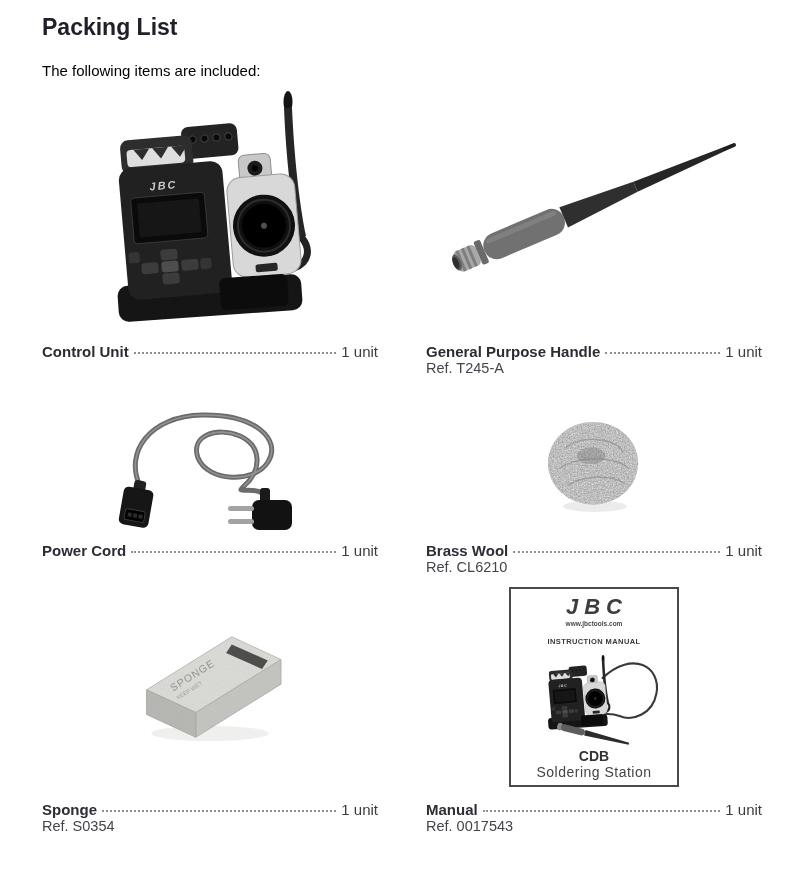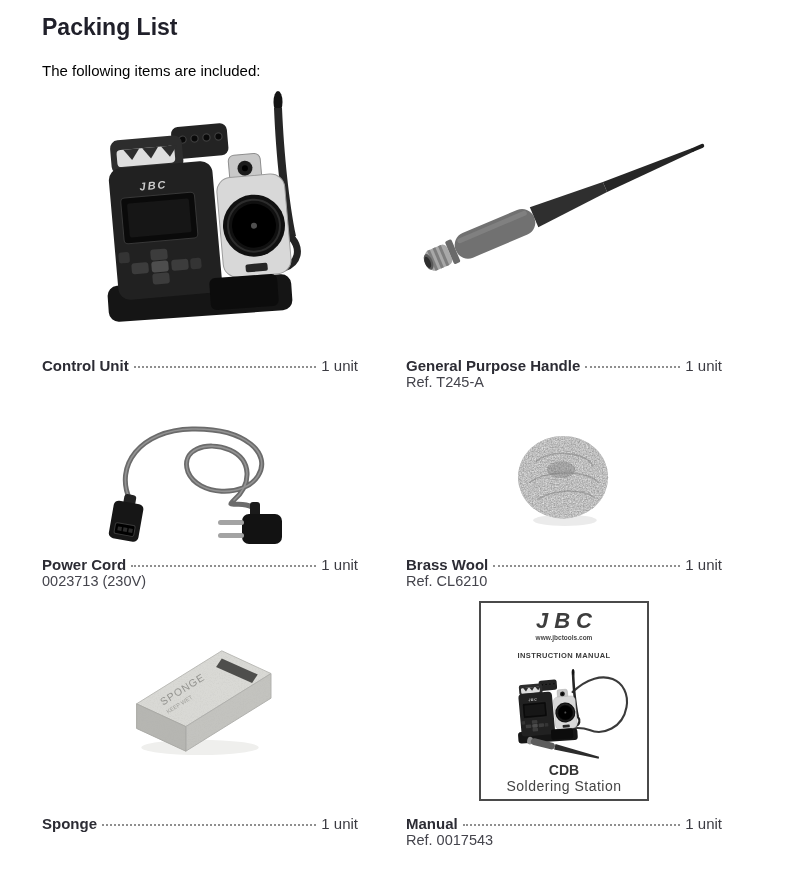--- a/index.html
+++ b/index.html
@@ -1,39 +1,39 @@
 <!DOCTYPE html>
 <html><head>
 <meta charset="utf-8">
 <style>
   html,body { margin:0; padding:0; background:#ffffff; }
   .page {
     position:relative;
     width:802px; height:891px;
     box-sizing:border-box;
-    padding:14px 80px 20px 42px;
+    padding:14px 40px 20px 42px;
     background:#fff;
     font-family:"Liberation Sans", sans-serif;
     color:#3b3b42;
     overflow:hidden;
   }
   h1.title { font-size:23px; line-height:1.2; margin:0 0 20px 0; color:#20202a; font-weight:bold; }
   p.intro  { font-size:15px; margin:0 0 2px 0; color:#000000; }
 
   .row { display:grid; grid-template-columns:1fr 1fr; column-gap:48px; }
   .r2 { margin-top:20px; }
   .r3 { margin-top:8px; }
 
   .cell { display:flex; flex-direction:column; min-width:0; }
   .img-box { display:flex; align-items:center; justify-content:center; }
   .r1 .img-box { height:262px; }
   .r2 .img-box { height:136px; }
   .r3 .img-box { height:204px; }
 
-  .item-line { display:flex; align-items:baseline; font-size:15px; margin-top:14px; }
+  .item-line { display:flex; align-items:baseline; font-size:15px; margin-top:0; }
   .r2 .item-line { margin-top:8px; }
   .r3 .item-line { margin-top:12px; }
   .nm  { font-weight:bold; color:#2c2c34; white-space:nowrap; }
   .leader { flex:1; border-bottom:2px dotted #8f8f8f; margin:0 5px; transform:translateY(-3px); min-width:18px; }
   .qty { white-space:nowrap; color:#3b3b42; }
   .ref { font-size:14.5px; color:#44444c; min-height:18px; }
 
   
   .manual {
     width:170px; height:200px;
@@ -223,21 +223,20 @@
       <div class="img-box">
         <svg width="200" height="132" viewBox="0 0 200 132">
           <use href="#sym-cord" x="0" y="0" width="200" height="132"></use>
         </svg>
       </div>
       <div class="item-line">
         <span class="nm">Power Cord</span>
         <span class="leader"></span>
         <span class="qty">1 unit</span>
       </div>
-      <div class="ref">0023713 (230V)</div>
     </article>
 
     <article class="cell">
       <div class="img-box">
         <svg width="122" height="104" viewBox="0 0 130 110">
           <use href="#sym-wool" x="0" y="0" width="130" height="110"></use>
         </svg>
       </div>
       <div class="item-line">
         <span class="nm">Brass Wool</span>
@@ -253,20 +252,21 @@
       <div class="img-box">
         <svg width="180" height="142" viewBox="0 0 190 150">
           <use href="#sym-sponge" x="0" y="0" width="190" height="150"></use>
         </svg>
       </div>
       <div class="item-line">
         <span class="nm">Sponge</span>
         <span class="leader"></span>
         <span class="qty">1 unit</span>
       </div>
+      <div class="ref">Ref. S0354</div>
     </article>
 
     <article class="cell">
       <div class="img-box">
         <div class="manual">
           <div class="m-brand">JBC</div>
           <div class="m-web">www.jbctools.com</div>
           <div class="m-heading">INSTRUCTION MANUAL</div>
           <svg class="m-art" viewBox="0 0 150 104">
             <path d="M84 32 C116 2 146 20 141 48 C137 70 116 78 102 72 C86 66 62 74 46 85" fill="none" stroke="#3a3a3a" stroke-width="2.2" stroke-linecap="round"></path>

